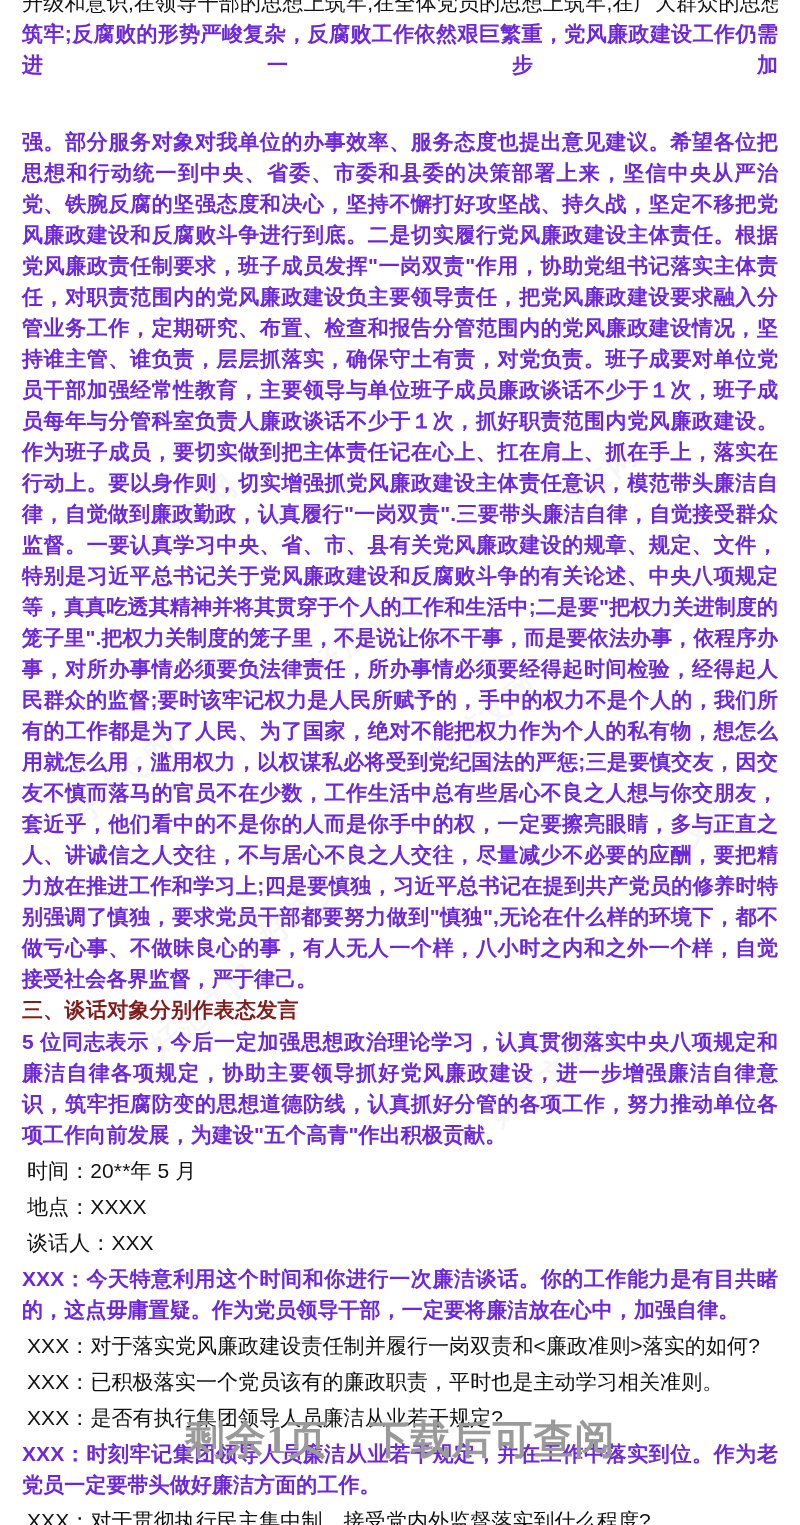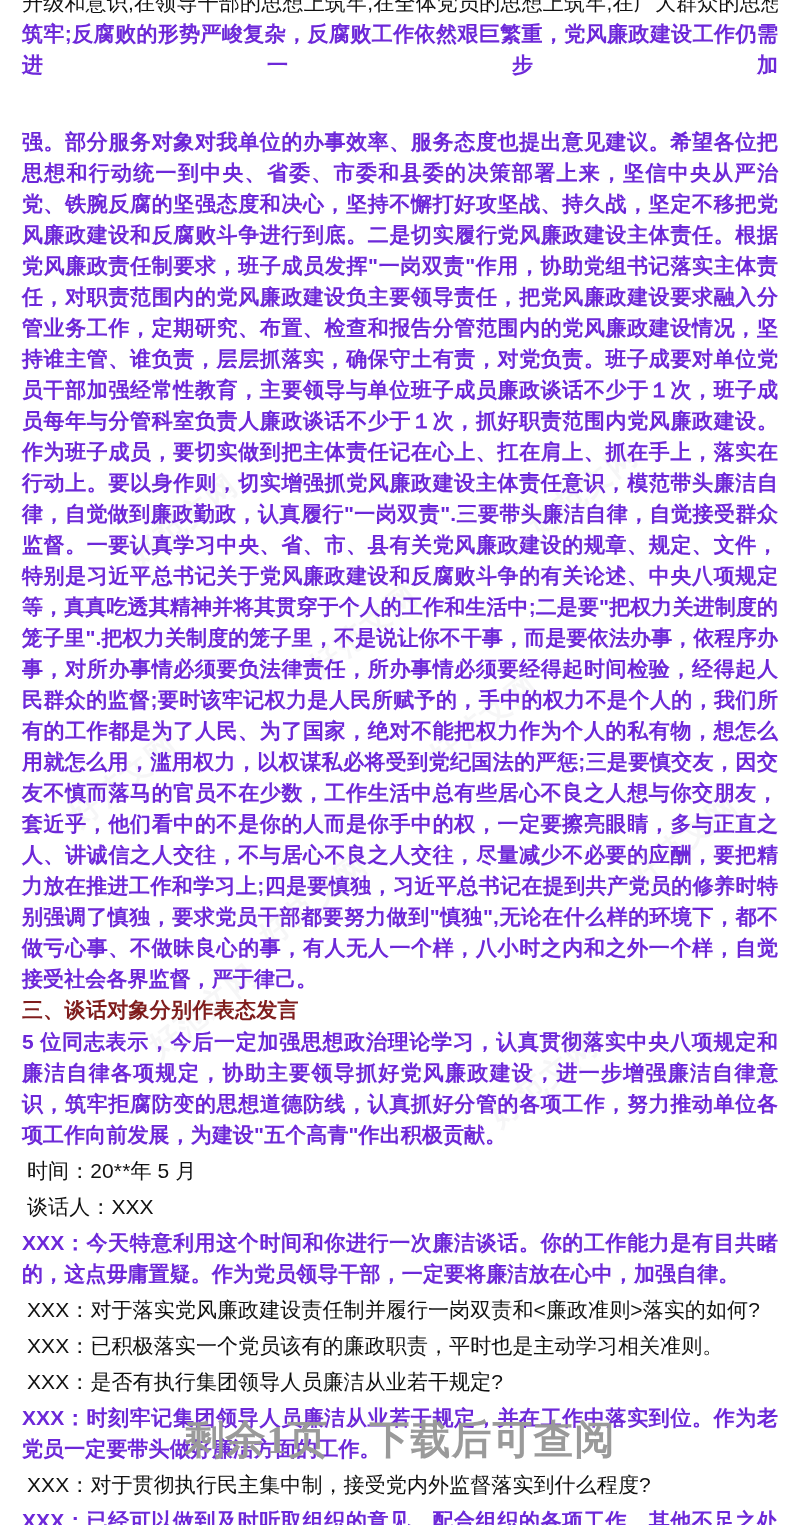--- a/index.html
+++ b/index.html
@@ -155,20 +155,21 @@
 
     <div class="gap-1"></div>
 
     <p class="para lastfree">强。部分服务对象对我单位的办事效率、服务态度也提出意见建议。希望各位把思想和行动统一到中央、省委、市委和县委的决策部署上来，坚信中央从严治党、铁腕反腐的坚强态度和决心，坚持不懈打好攻坚战、持久战，坚定不移把党风廉政建设和反腐败斗争进行到底。二是切实履行党风廉政建设主体责任。根据党风廉政责任制要求，班子成员发挥"一岗双责"作用，协助党组书记落实主体责任，对职责范围内的党风廉政建设负主要领导责任，把党风廉政建设要求融入分管业务工作，定期研究、布置、检查和报告分管范围内的党风廉政建设情况，坚持谁主管、谁负责，层层抓落实，确保守土有责，对党负责。班子成要对单位党员干部加强经常性教育，主要领导与单位班子成员廉政谈话不少于１次，班子成员每年与分管科室负责人廉政谈话不少于１次，抓好职责范围内党风廉政建设。作为班子成员，要切实做到把主体责任记在心上、扛在肩上、抓在手上，落实在行动上。要以身作则，切实增强抓党风廉政建设主体责任意识，模范带头廉洁自律，自觉做到廉政勤政，认真履行"一岗双责".三要带头廉洁自律，自觉接受群众监督。一要认真学习中央、省、市、县有关党风廉政建设的规章、规定、文件，特别是习近平总书记关于党风廉政建设和反腐败斗争的有关论述、中央八项规定等，真真吃透其精神并将其贯穿于个人的工作和生活中;二是要"把权力关进制度的笼子里".把权力关制度的笼子里，不是说让你不干事，而是要依法办事，依程序办事，对所办事情必须要负法律责任，所办事情必须要经得起时间检验，经得起人民群众的监督;要时该牢记权力是人民所赋予的，手中的权力不是个人的，我们所有的工作都是为了人民、为了国家，绝对不能把权力作为个人的私有物，想怎么用就怎么用，滥用权力，以权谋私必将受到党纪国法的严惩;三是要慎交友，因交友不慎而落马的官员不在少数，工作生活中总有些居心不良之人想与你交朋友，套近乎，他们看中的不是你的人而是你手中的权，一定要擦亮眼睛，多与正直之人、讲诚信之人交往，不与居心不良之人交往，尽量减少不必要的应酬，要把精力放在推进工作和学习上;四是要慎独，习近平总书记在提到共产党员的修养时特别强调了慎独，要求党员干部都要努力做到"慎独",无论在什么样的环境下，都不做亏心事、不做昧良心的事，有人无人一个样，八小时之内和之外一个样，自觉接受社会各界监督，严于律己。</p>
 
     <h3 class="section-heading">三、谈话对象分别作表态发言</h3>
 
     <p class="para lastfree">5 位同志表示，今后一定加强思想政治理论学习，认真贯彻落实中央八项规定和廉洁自律各项规定，协助主要领导抓好党风廉政建设，进一步增强廉洁自律意识，筑牢拒腐防变的思想道德防线，认真抓好分管的各项工作，努力推动单位各项工作向前发展，为建设"五个高青"作出积极贡献。</p>
 
     <p class="line">时间：20**年 5 月</p>
+    <p class="line">地点：XXXX</p>
     <p class="line">谈话人：XXX</p>
 
     <p class="para lastfree">XXX：今天特意利用这个时间和你进行一次廉洁谈话。你的工作能力是有目共睹的，这点毋庸置疑。作为党员领导干部，一定要将廉洁放在心中，加强自律。</p>
     <p class="line">XXX：对于落实党风廉政建设责任制并履行一岗双责和&lt;廉政准则&gt;落实的如何?</p>
     <p class="line">XXX：已积极落实一个党员该有的廉政职责，平时也是主动学习相关准则。</p>
     <p class="line">XXX：是否有执行集团领导人员廉洁从业若干规定?</p>
     <p class="para lastfree">XXX：时刻牢记集团领导人员廉洁从业若干规定，并在工作中落实到位。作为老党员一定要带头做好廉洁方面的工作。</p>
     <p class="line">XXX：对于贯彻执行民主集中制，接受党内外监督落实到什么程度?</p>
     <p class="para lastfree">XXX：已经可以做到及时听取组织的意见、配合组织的各项工作，其他不足之处需要在今后工作中不断完善。</p>
 

